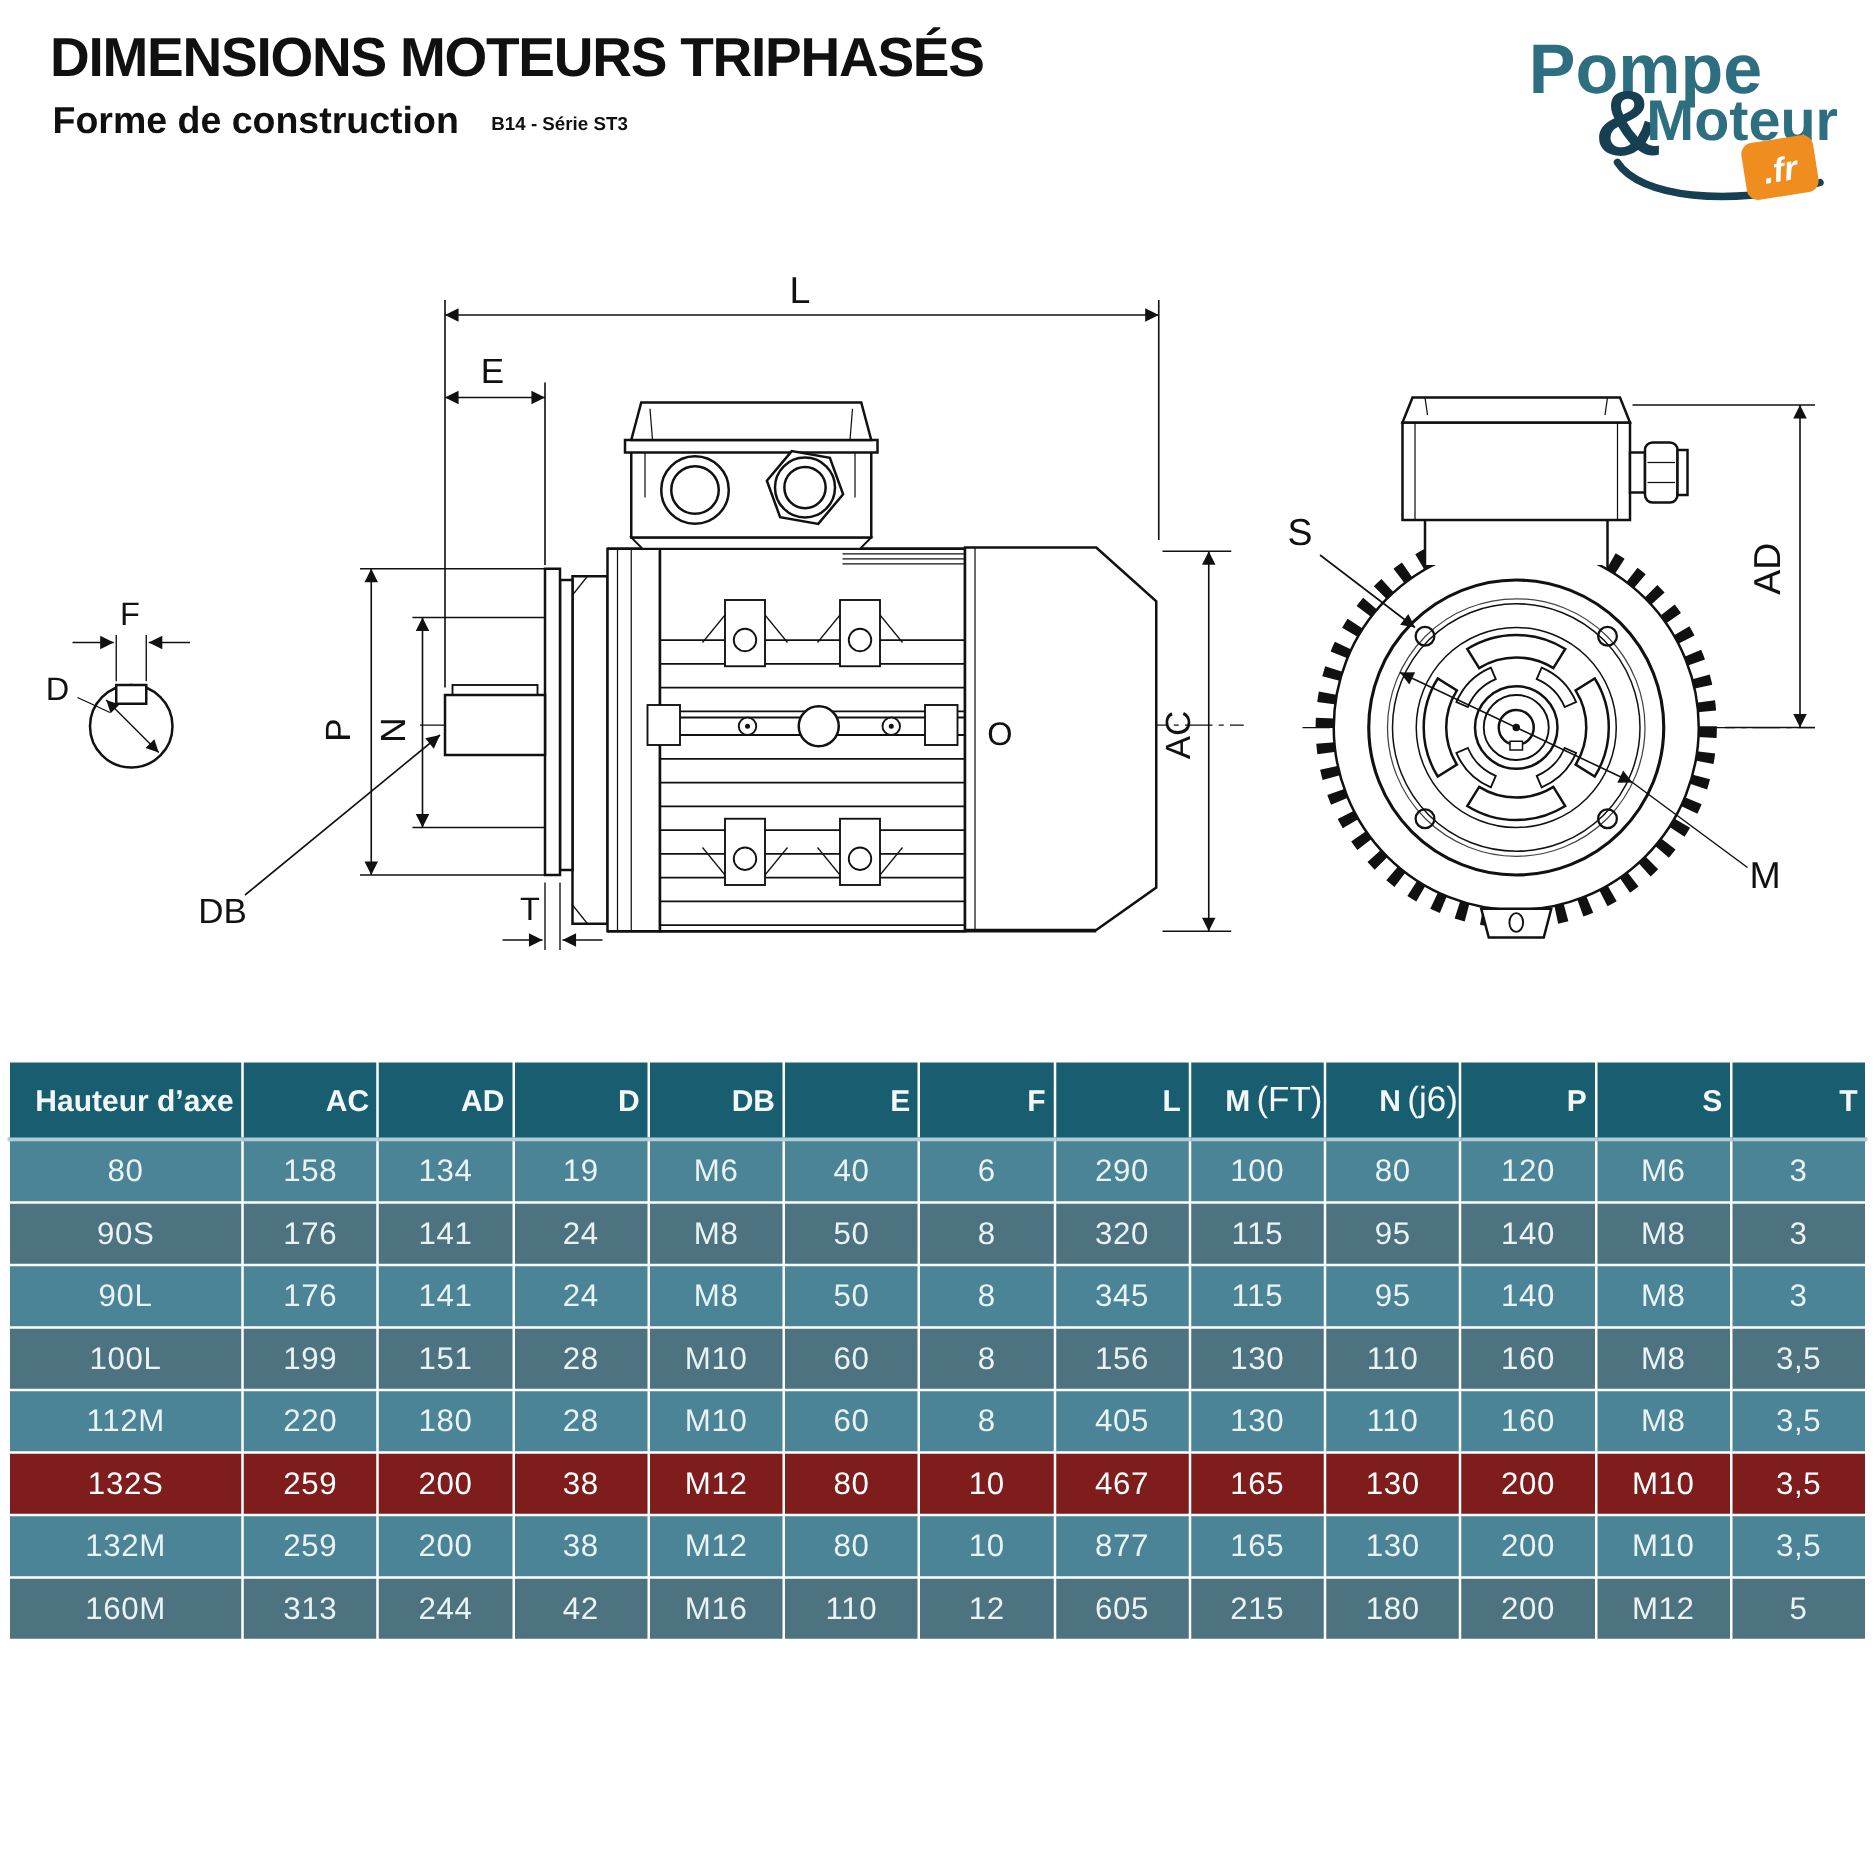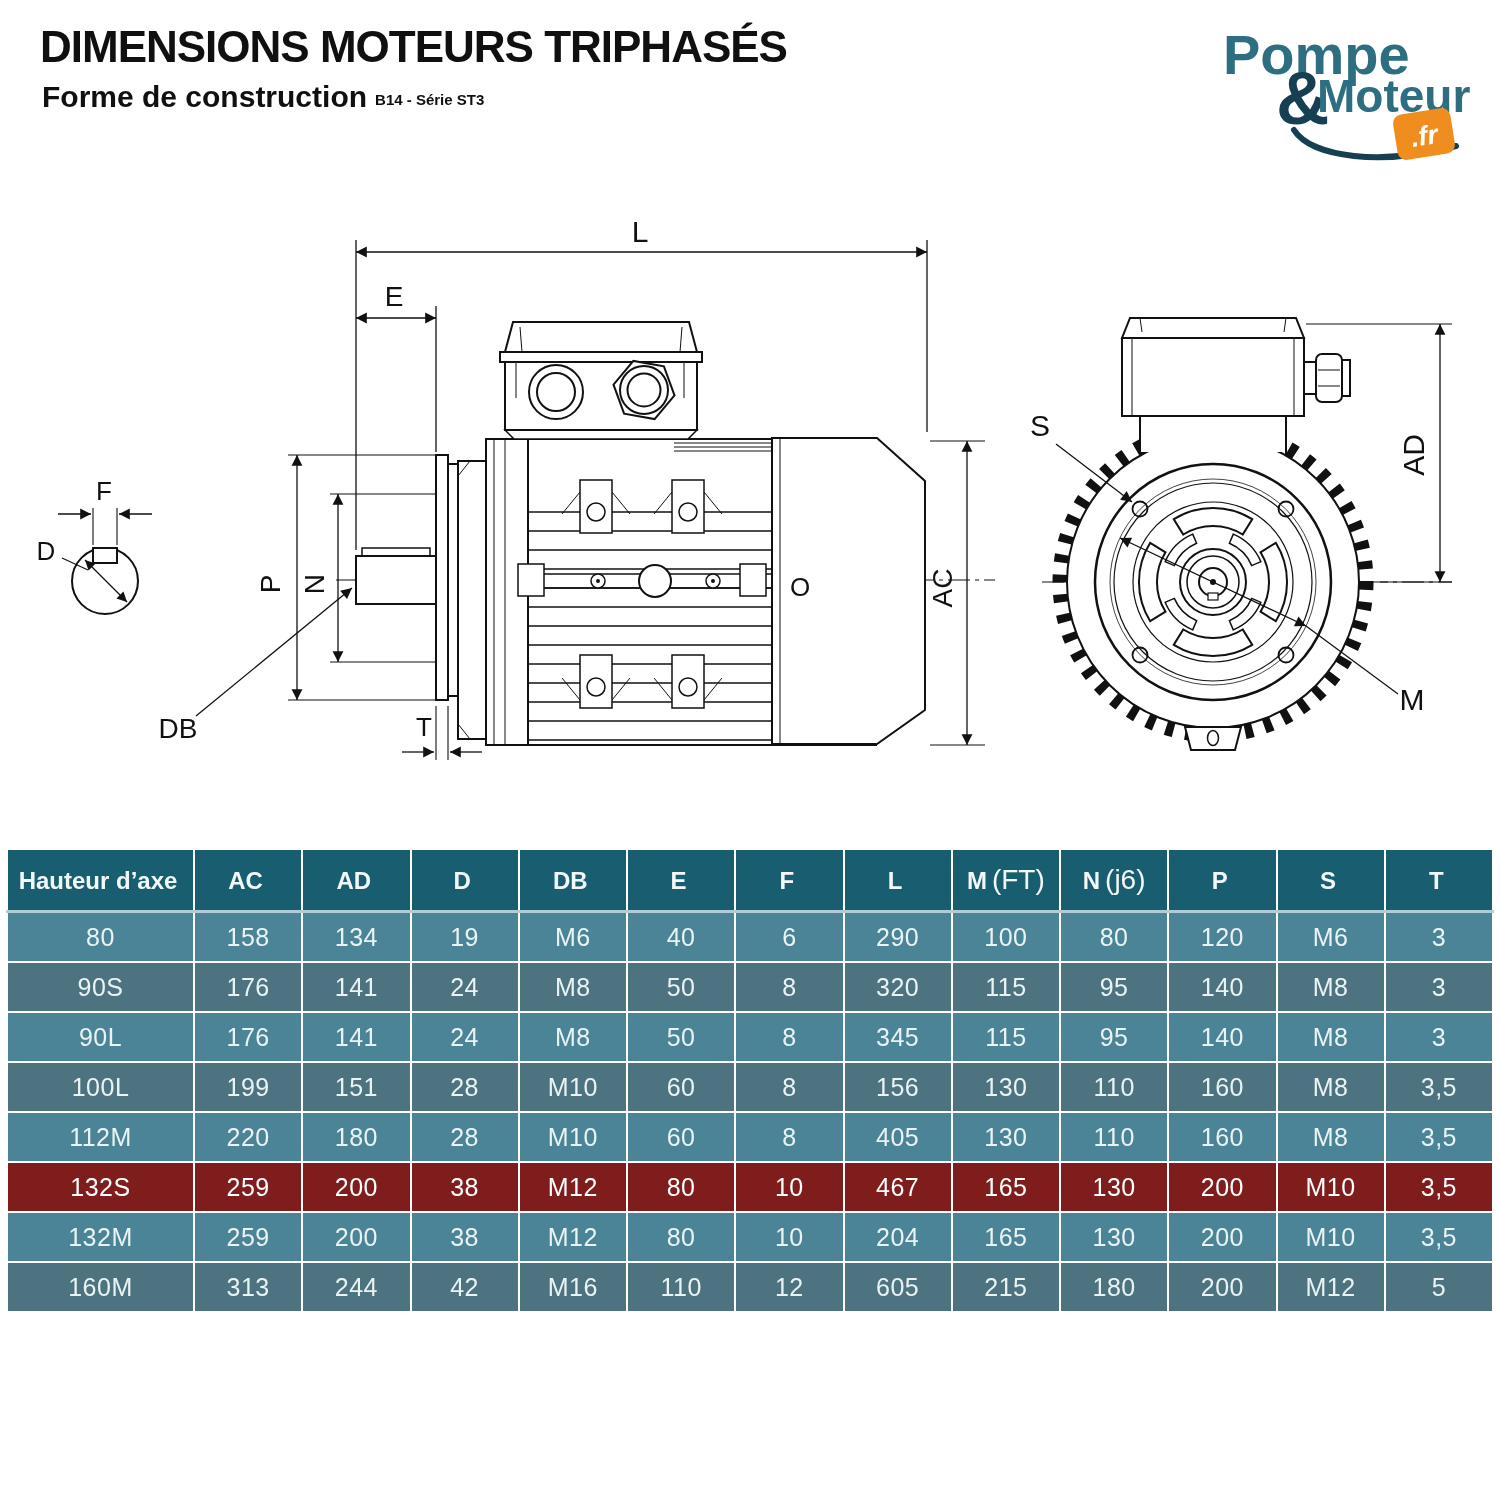--- a/index.html
+++ b/index.html
@@ -4,35 +4,35 @@
 <style>
   html,body{margin:0;padding:0;background:#fff;}
   .page{position:relative;width:1500px;height:1432px;background:#ffffff;
         font-family:"Liberation Sans",sans-serif;overflow:hidden;color:#111;}
 
   
   .title{position:absolute;left:40px;top:22px;font-size:44px;font-weight:800;
          letter-spacing:-1px;color:#101010;white-space:nowrap;}
   .subtitle{position:absolute;left:42px;top:80px;font-size:30px;font-weight:700;
             color:#101010;white-space:nowrap;}
-  .subtitle .note{font-size:15px;font-weight:700;margin-left:8px;vertical-align:2px;}
+  .subtitle .note{font-size:15px;font-weight:700;margin-left:26px;vertical-align:2px;}
 
   
   .logo{position:absolute;left:1190px;top:8px;width:300px;height:185px;}
 
   
   .diagram{position:absolute;left:0;top:195px;width:1500px;height:620px;}
   .diagram text{font-family:"Liberation Sans",sans-serif;fill:#111;}
 
   
   .dims{position:absolute;left:6px;top:848px;width:1488px;border-collapse:collapse;
         table-layout:fixed;}
   .dims col.c0{width:187px;}
   .dims th{background:#195E70;color:#F2F8F8;font-size:24px;font-weight:700;
-           height:58px;text-align:center;border:2px solid #ffffff;
+           height:58px;text-align:right;border:2px solid #ffffff;
            border-bottom:3px solid #AECDD5;}
   .dims th .hs{font-weight:400;font-size:28px;margin-left:5px;}
   .dims td{height:46px;text-align:center;font-size:25px;font-weight:400;
            color:#EAF3F3;border:2px solid #ffffff;letter-spacing:.5px;}
   .dims tbody tr:nth-child(odd) td{background:#4A8496;}
   .dims tbody tr:nth-child(even) td{background:#4D7380;}
   .dims tbody tr.highlight td{background:#7f1d1d;color:#ffffff;}
 </style>
 </head>
 <body>
@@ -426,21 +426,21 @@
           <td>3,5</td>
         </tr>
         <tr>
           <td>132M</td>
           <td>259</td>
           <td>200</td>
           <td>38</td>
           <td>M12</td>
           <td>80</td>
           <td>10</td>
-          <td>204</td>
+          <td>877</td>
           <td>165</td>
           <td>130</td>
           <td>200</td>
           <td>M10</td>
           <td>3,5</td>
         </tr>
         <tr>
           <td>160M</td>
           <td>313</td>
           <td>244</td>

